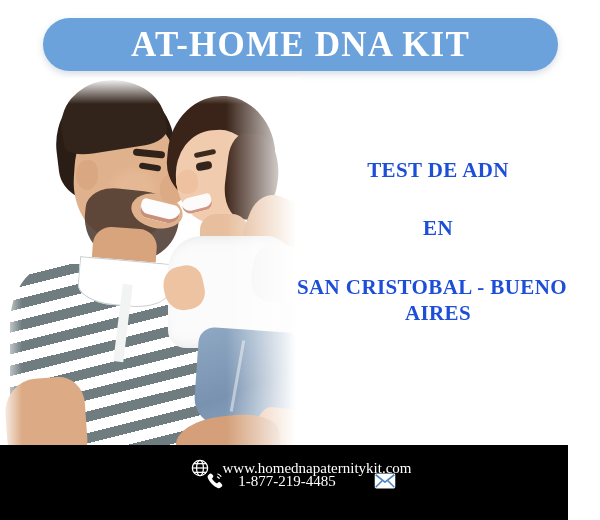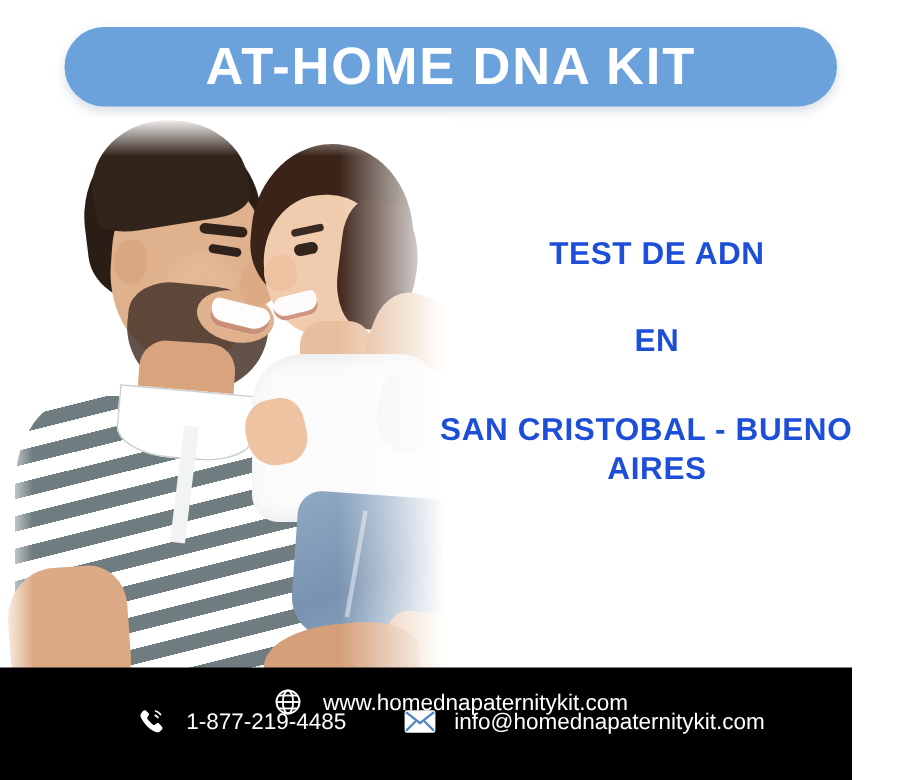--- a/index.html
+++ b/index.html
@@ -9,20 +9,21 @@
   }
   body {
     font-family: "Liberation Sans", sans-serif;
   }
   .poster {
     position: relative;
     width: 568px;
     height: 520px;
     background: #ffffff;
     overflow: hidden;
+    font-family: Liberation Serif, serif;
   }
 
   
   .header-badge {
     position: absolute;
     left: 43px;
     top: 18px;
     width: 515px;
     height: 53px;
     background: #6ba2dc;
@@ -507,19 +508,18 @@
       </div>
 
       <div class="footer-item">
         <span class="footer-icon">
           <svg width="22" height="18" viewBox="0 0 24 18">
             <rect x="0.8" y="0.8" width="22.4" height="16.4" rx="1.6" fill="#ffffff"></rect>
             <path d="M1.8 2.2 L12 10.2 L22.2 2.2" fill="none" stroke="#5186c4" stroke-width="1.8" stroke-linejoin="round"></path>
             <path d="M1.8 15.8 L9 8.6 M22.2 15.8 L15 8.6" fill="none" stroke="#5186c4" stroke-width="1.6"></path>
           </svg>
         </span>
-        <span class="footer-text">info@homednapaternitykit.com</span>
       </div>
 
     </div>
   </div>
 
 </div>
 
 </body></html>

